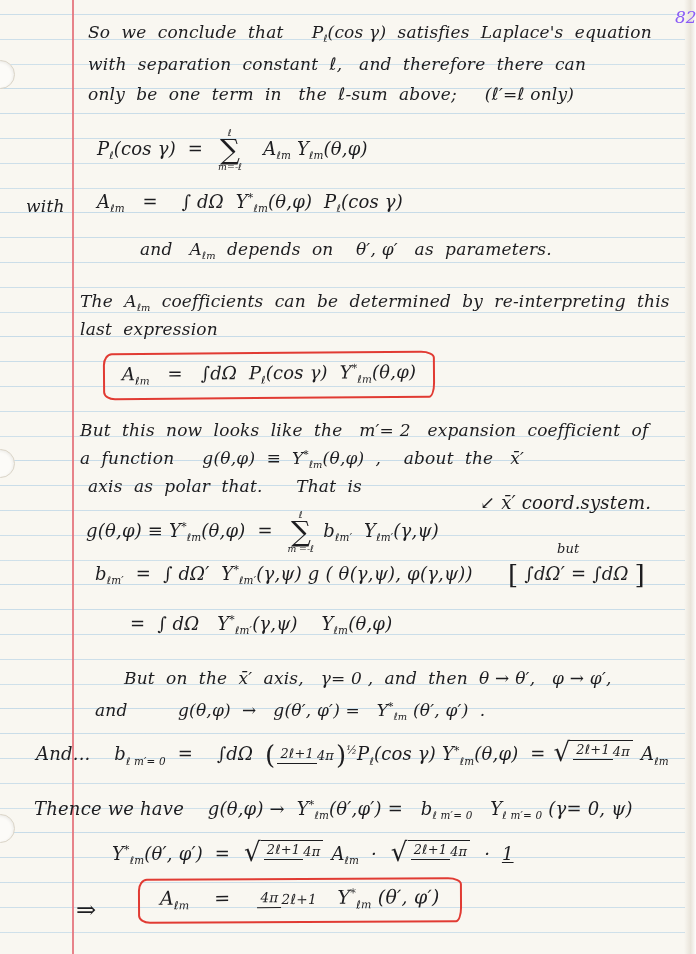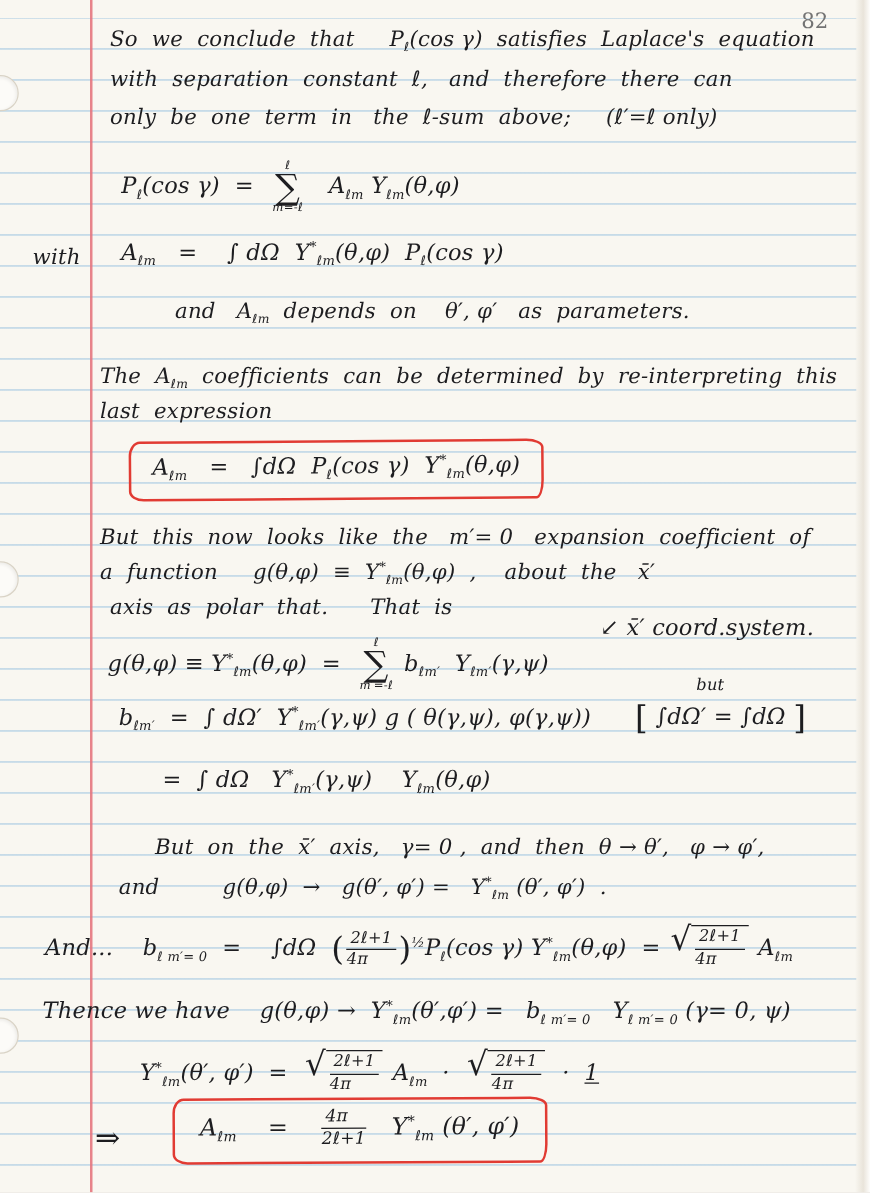--- a/index.html
+++ b/index.html
@@ -9,33 +9,33 @@
     font-family:"DejaVu Serif","DejaVu Sans",serif;
   }
   .rules{position:absolute;left:0;right:11px;top:14px;bottom:0;
     background:repeating-linear-gradient(to bottom,#bed6e6 0px,#c9dde9 1px,rgba(0,0,0,0) 1px,rgba(0,0,0,0) 24.8px);
     opacity:.85;}
   .margin-line{position:absolute;left:72px;top:0;bottom:0;width:2px;background:#e4767e;opacity:.9;}
   .edge-right{position:absolute;right:0;top:0;bottom:0;width:12px;
     background:linear-gradient(to right,rgba(0,0,0,0) 0%,rgba(150,130,100,.16) 55%,rgba(255,255,255,.75) 100%);}
   .hole{position:absolute;left:-14px;width:27px;height:27px;border-radius:50%;
     background:#fcfbf8;border:1px solid #d9d3c6;box-shadow:inset -1px 1px 3px rgba(0,0,0,.07);}
-  .pagenum{position:absolute;left:641px;top:7px;font-size:17px;color:#737373;}
+  .pagenum{position:absolute;left:675px;top:7px;font-size:17px;font-style:italic;color:#8b5cf6;}
 
   .line{position:absolute;white-space:pre;font-size:17px;font-style:italic;color:#1d1d20;
     letter-spacing:.2px;line-height:1.25;}
   .line span{white-space:pre;}
   .sb{font-size:.58em;vertical-align:-.42em;}
   .sp{font-size:.6em;vertical-align:.62em;}
   .u{text-decoration:underline;text-underline-offset:2px;}
   .bp{font-size:1.45em;vertical-align:-.14em;font-style:normal;line-height:1;}
   .sum{display:inline-flex;flex-direction:column;align-items:center;vertical-align:middle;line-height:1;margin:0 3px;}
   .sum .lim{font-size:.52em;line-height:1.05;}
   .sum .sig{font-size:1.55em;line-height:.88;font-style:normal;}
-  .frac{display:inline-flex;flex-direction:column;vertical-align:middle;
+  .frac{display:inline-flex;flex-direction:row;align-items:center;vertical-align:middle;
     line-height:1.12;font-size:.72em;margin:0 2px;}
   .frac .num{border-bottom:1.3px solid currentColor;padding:0 3px 1px;}
   .frac .den{padding-top:1px;}
   .sqf{display:inline-flex;align-items:flex-start;vertical-align:middle;margin:0 2px;}
   .sqf .rad{font-size:1.45em;line-height:1;font-style:normal;transform:translateY(-3px);}
   .sqf .bar{display:inline-flex;border-top:1.4px solid currentColor;padding:2px 3px 0;transform:translateY(-2px);}
   .sqf .frac{margin:0;}
   .boxed,.boxed2{border:2.2px solid #e13b33;border-radius:9px 14px 6px 12px/12px 7px 15px 8px;
     transform:rotate(-.45deg);font-size:18px;}
   .boxed{padding:8px 17px 11px;}
@@ -56,21 +56,21 @@
       <div class="line" style="left: 88px; top: 22px;"><span class="tx">So  we  conclude  that     P</span><span class="sb">ℓ</span><span class="tx">(cos γ)  satisfies  Laplace's  equation</span></div>
       <div class="line" style="left: 88px; top: 54px;"><span class="tx">with  separation  constant  ℓ,   and  therefore  there  can</span></div>
       <div class="line" style="left: 88px; top: 84px;"><span class="tx">only  be  one  term  in   the  ℓ-sum  above;     (ℓ′=ℓ only)</span></div>
       <div class="line" style="left: 97px; top: 128px; font-size: 18px;"><span class="tx">P</span><span class="sb">ℓ</span><span class="tx">(cos γ)  =  </span><span class="sum"><span class="lim">ℓ</span><span class="sig">∑</span><span class="lim">m=-ℓ</span></span><span class="tx">   A</span><span class="sb">ℓm</span><span class="tx"> Y</span><span class="sb">ℓm</span><span class="tx">(θ,φ)</span></div>
       <div class="line" style="left: 26px; top: 196px;"><span class="tx">with</span></div>
       <div class="line" style="left: 97px; top: 191px; font-size: 18px;"><span class="tx">A</span><span class="sb">ℓm</span><span class="tx">   =    ∫ dΩ  Y</span><span class="sp">*</span><span class="sb">ℓm</span><span class="tx">(θ,φ)  P</span><span class="sb">ℓ</span><span class="tx">(cos γ)</span></div>
       <div class="line" style="left: 140px; top: 239px;"><span class="tx">and   A</span><span class="sb">ℓm</span><span class="tx">  depends  on    θ′, φ′   as  parameters.</span></div>
       <div class="line" style="left: 80px; top: 291px;"><span class="tx">The  A</span><span class="sb">ℓm</span><span class="tx">  coefficients  can  be  determined  by  re-interpreting  this</span></div>
       <div class="line" style="left: 80px; top: 319px;"><span class="tx">last  expression</span></div>
       <div class="line boxed" style="left: 103px; top: 352px;"><span class="tx">A</span><span class="sb">ℓm</span><span class="tx">   =   ∫dΩ  P</span><span class="sb">ℓ</span><span class="tx">(cos γ)  Y</span><span class="sp">*</span><span class="sb">ℓm</span><span class="tx">(θ,φ)</span></div>
-      <div class="line" style="left: 80px; top: 420px;"><span class="tx">But  this  now  looks  like  the   m′= 0   expansion  coefficient  of</span></div>
+      <div class="line" style="left: 80px; top: 420px;"><span class="tx">But  this  now  looks  like  the   m′= 2   expansion  coefficient  of</span></div>
       <div class="line" style="left: 80px; top: 448px;"><span class="tx">a  function     g(θ,φ)  ≡  Y</span><span class="sp">*</span><span class="sb">ℓm</span><span class="tx">(θ,φ)  ,    about  the   x̄′</span></div>
       <div class="line" style="left: 88px; top: 476px;"><span class="tx">axis  as  polar  that.      That  is</span></div>
       <div class="line" style="left: 480px; top: 492px; font-size: 18px;"><span class="tx">↙ x̄′ coord.system.</span></div>
       <div class="line" style="left: 86px; top: 510px; font-size: 18px;"><span class="tx">g(θ,φ) ≡ Y</span><span class="sp">*</span><span class="sb">ℓm</span><span class="tx">(θ,φ)  =  </span><span class="sum"><span class="lim">ℓ</span><span class="sig">∑</span><span class="lim">m′=-ℓ</span></span><span class="tx"> b</span><span class="sb">ℓm′</span><span class="tx">  Y</span><span class="sb">ℓm′</span><span class="tx">(γ,ψ)</span></div>
       <div class="line" style="left: 557px; top: 541px; font-size: 13px;"><span class="tx">but</span></div>
       <div class="line" style="left: 95px; top: 563px; font-size: 18px;"><span class="tx">b</span><span class="sb">ℓm′</span><span class="tx">  =  ∫ dΩ′  Y</span><span class="sp">*</span><span class="sb">ℓm′</span><span class="tx">(γ,ψ) g ( θ(γ,ψ), φ(γ,ψ))</span></div>
       <div class="line" style="left: 508px; top: 562px; font-size: 18px;"><span class="bp">[</span><span class="tx"> ∫dΩ′ = ∫dΩ </span><span class="bp">]</span></div>
       <div class="line" style="left: 130px; top: 613px; font-size: 18px;"><span class="tx">=  ∫ dΩ   Y</span><span class="sp">*</span><span class="sb">ℓm′</span><span class="tx">(γ,ψ)    Y</span><span class="sb">ℓm</span><span class="tx">(θ,φ)</span></div>
       <div class="line" style="left: 95px; top: 668px; margin-left: 29px;"><span class="tx">But  on  the  x̄′  axis,   γ= 0 ,  and  then  θ → θ′,   φ → φ′,</span></div>
       <div class="line" style="left: 95px; top: 700px;"><span class="tx">and         g(θ,φ)  →   g(θ′, φ′) =   Y</span><span class="sp">*</span><span class="sb">ℓm</span><span class="tx"> (θ′, φ′)  .</span></div>

